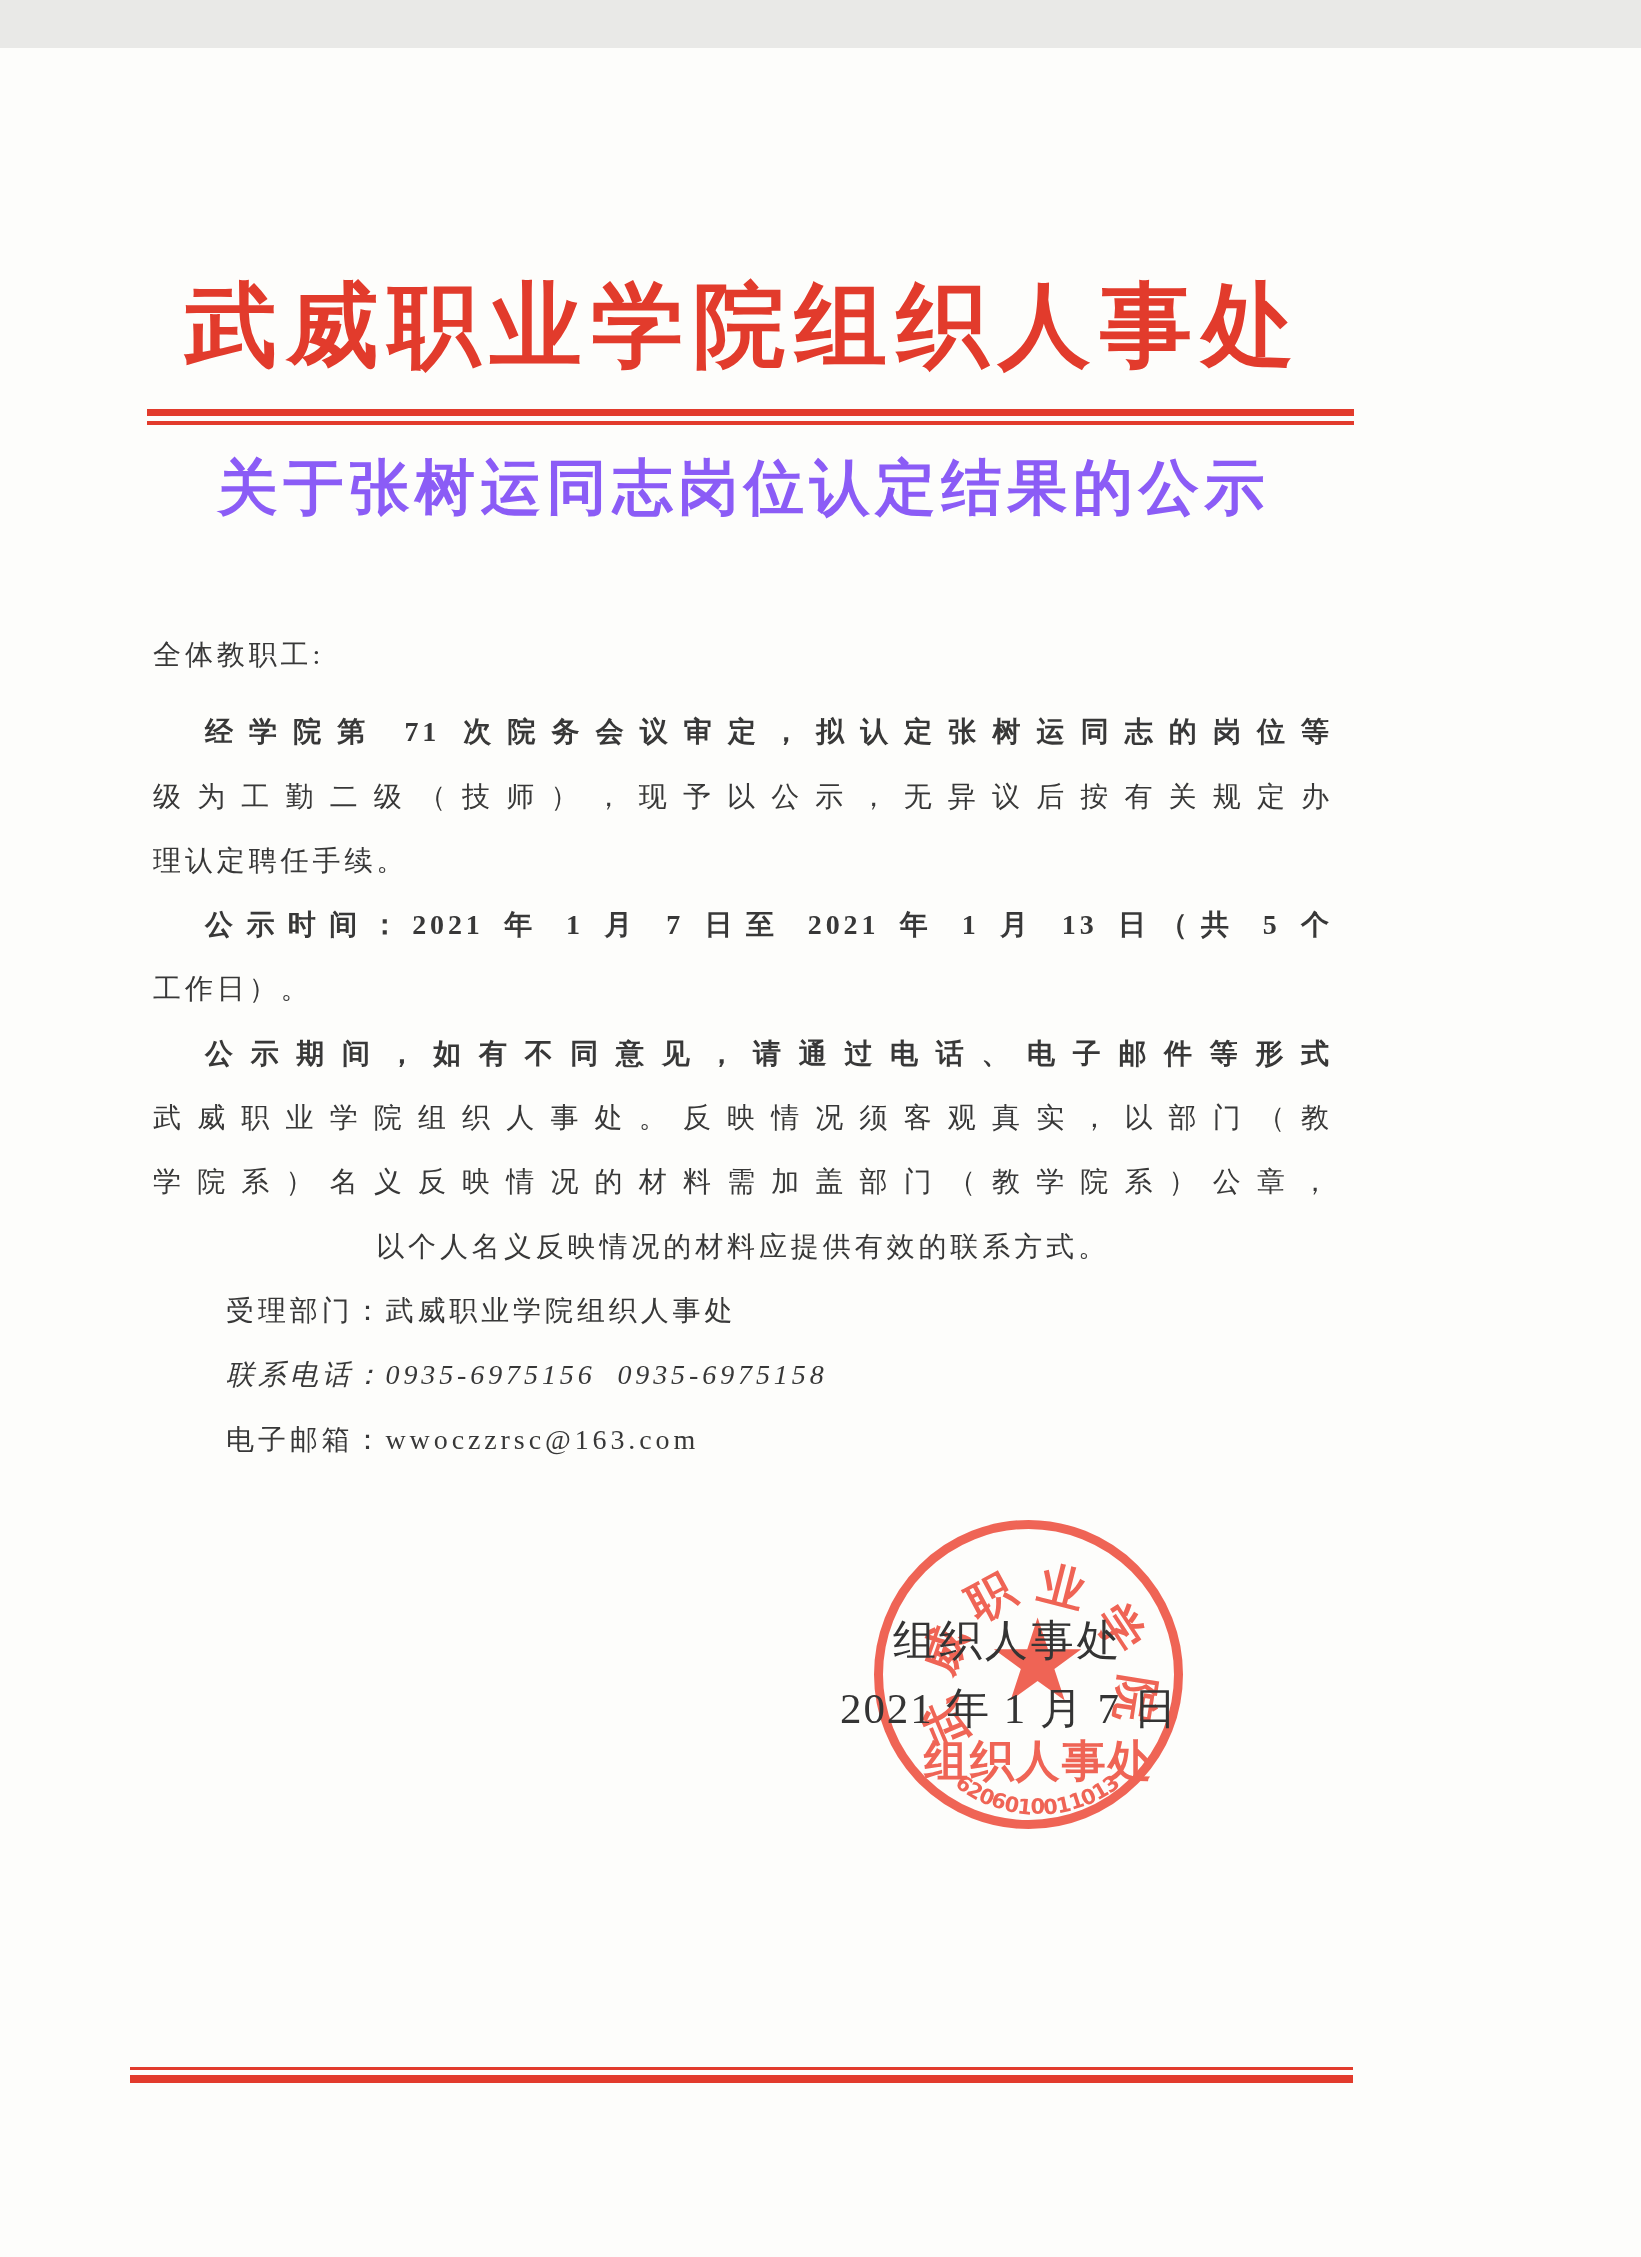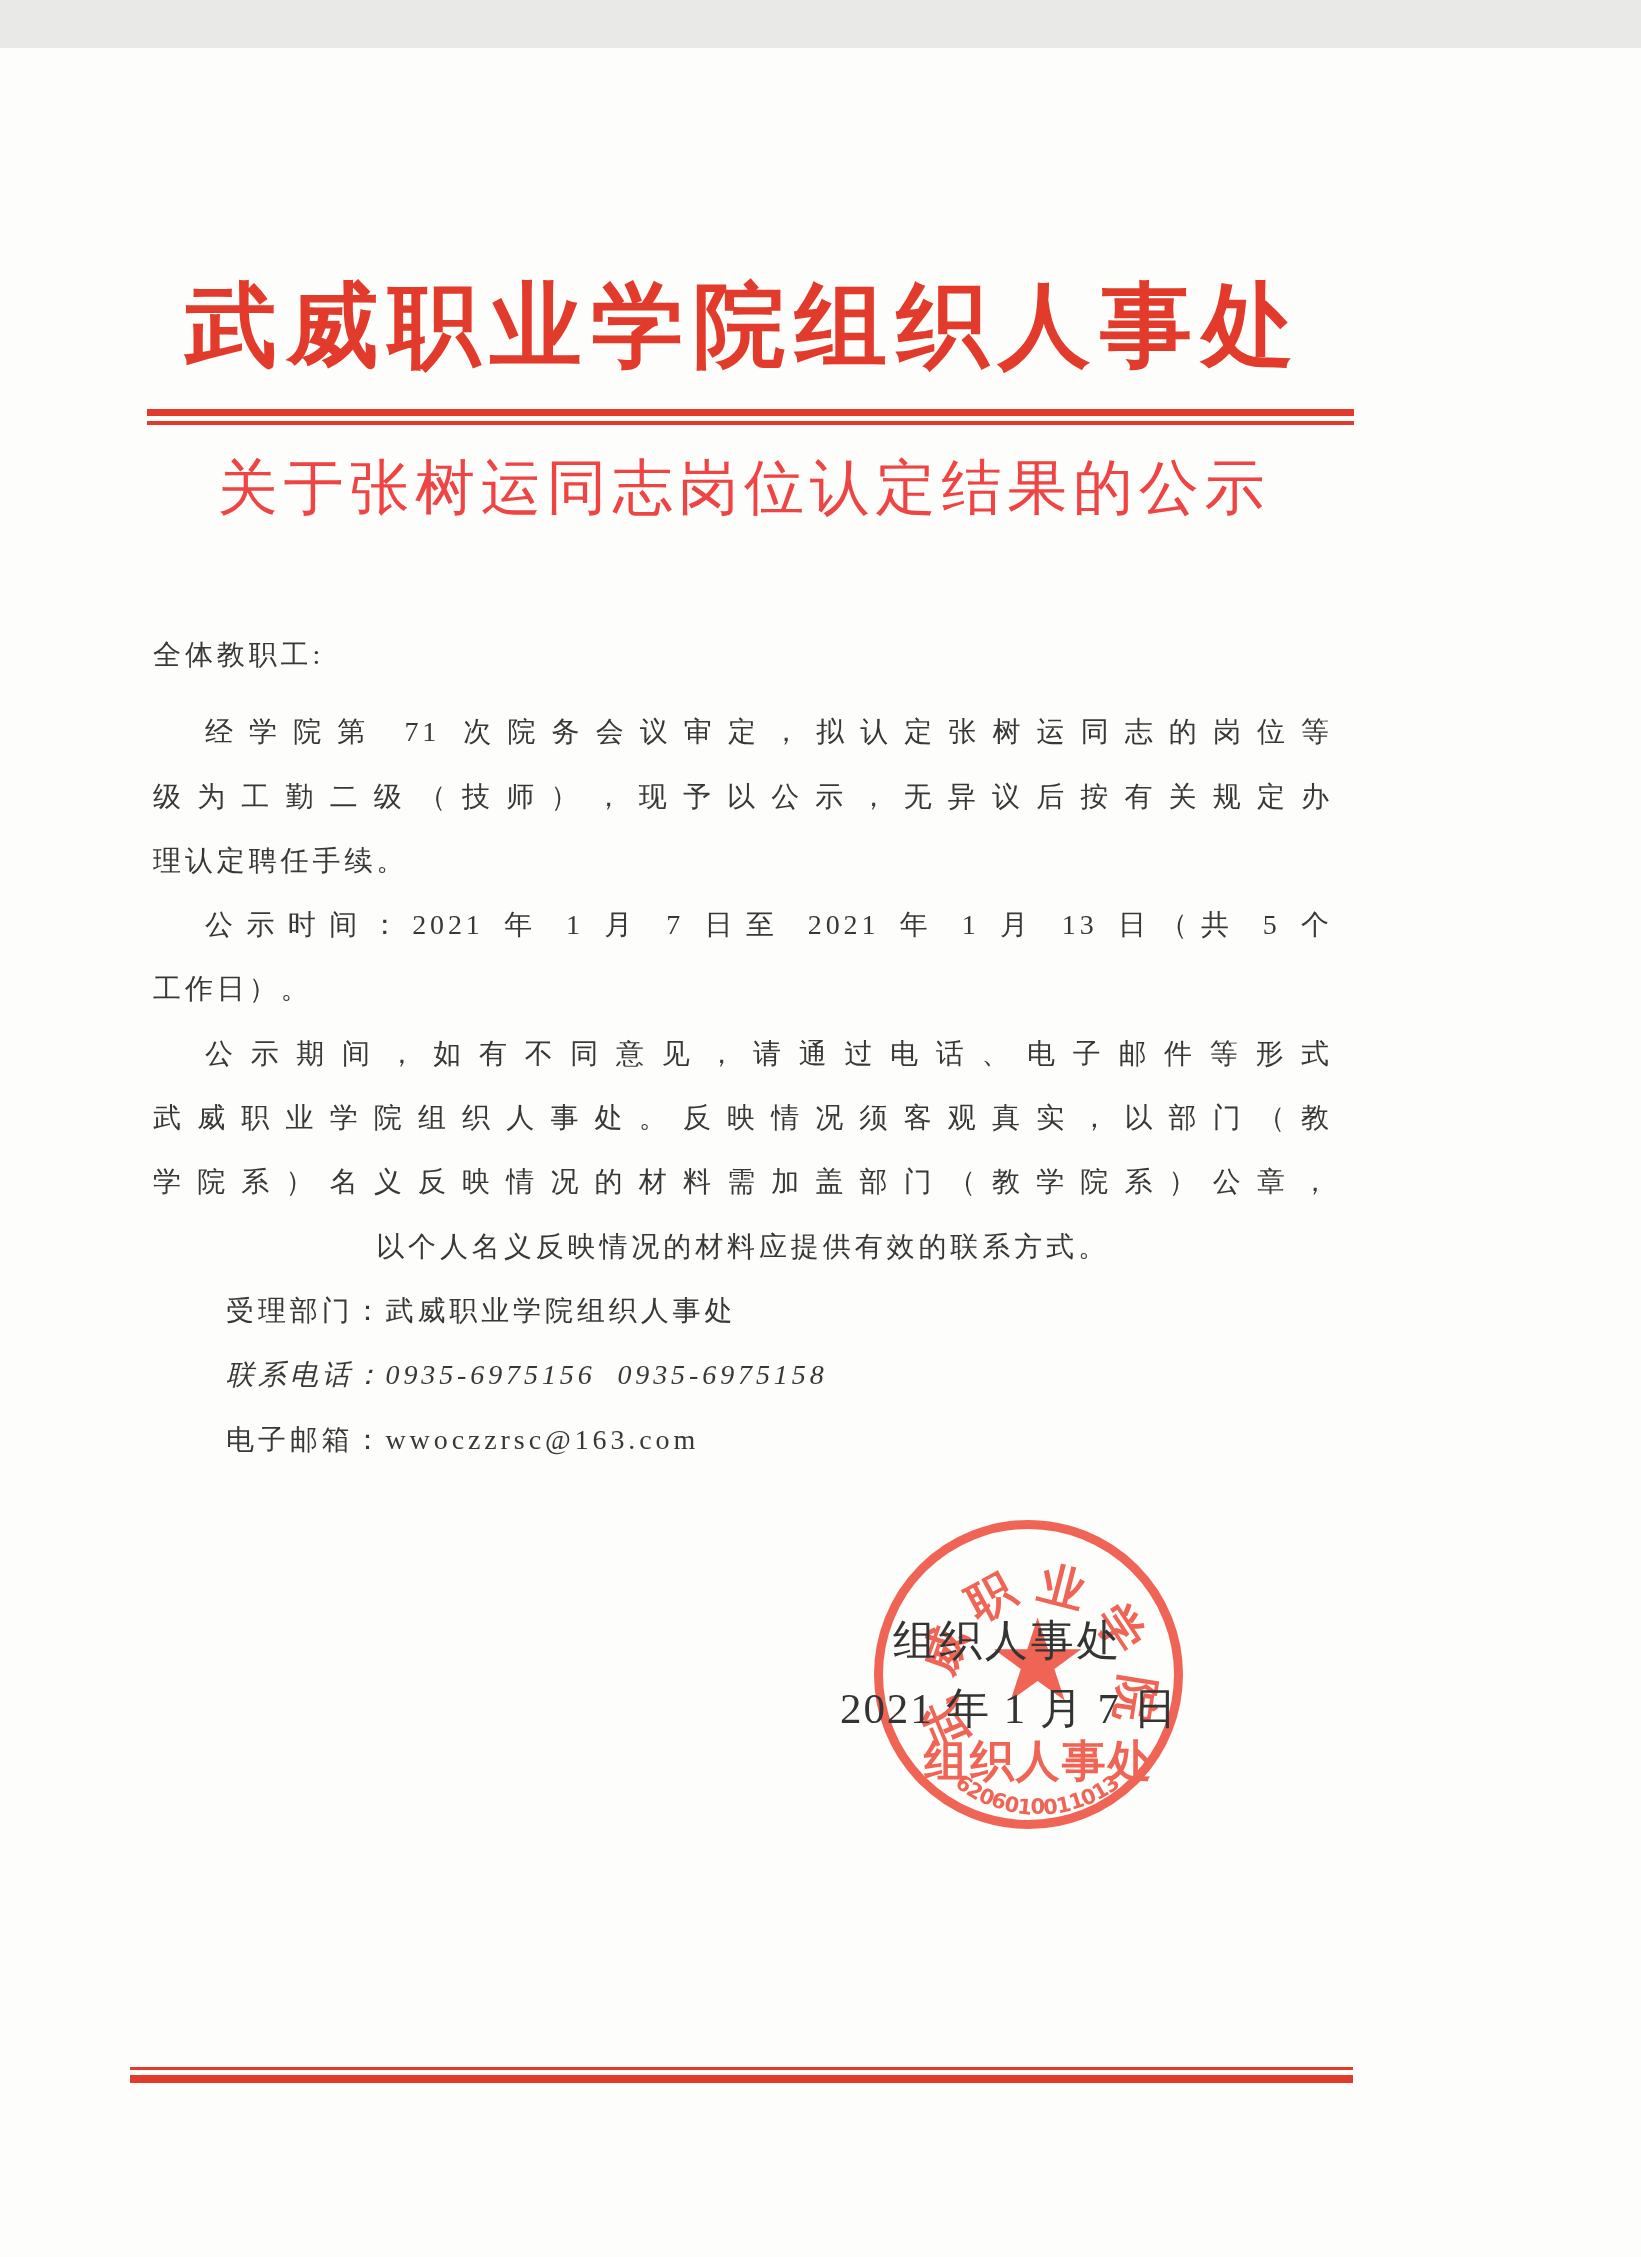--- a/index.html
+++ b/index.html
@@ -18,30 +18,30 @@
     text-align:center;font-size:92px;font-weight:bold;line-height:1.1;
     color:var(--red);letter-spacing:9.7px;white-space:nowrap;
   }
   .rule{position:absolute;background:var(--red);}
   .rule-top-thick{left:147px;top:361px;width:1207px;height:6.8px;}
   .rule-top-thin{left:147px;top:373px;width:1207px;height:3.9px;}
   .rule-bot-thin{left:130px;top:2019px;width:1223px;height:2.9px;}
   .rule-bot-thick{left:130px;top:2027px;width:1223px;height:7.7px;}
   .doc-title{
     position:absolute;left:135px;top:404px;width:1218px;
-    text-align:center;font-size:60px;font-weight:normal;line-height:1.2;
-    color:#ef4444;letter-spacing:5.8px;white-space:nowrap;
+    text-align:center;font-size:60px;font-weight:bold;line-height:1.2;
+    color:#8b5cf6;letter-spacing:5.8px;white-space:nowrap;
   }
   .bline{
     position:absolute;left:153px;width:1180px;
     font-size:28px;line-height:1.25;color:var(--ink);
     letter-spacing:3.9px;white-space:pre;
   }
   .bline.fill{white-space:normal;text-align:justify;text-align-last:justify;}
-  .bline.ind1{padding-left:52px;width:1128px;}
+  .bline.ind1{padding-left:52px;width:1128px;font-weight:bold;}
   .bline.ind2{padding-left:73px;width:1106px;}
   .sign-dept{
     position:absolute;left:893px;top:1564px;z-index:3;
     font-size:43px;color:#343434;letter-spacing:2.9px;white-space:pre;
   }
   .sign-date{
     position:absolute;left:840px;top:1632px;z-index:3;
     font-size:43px;color:#343434;letter-spacing:1.9px;white-space:pre;
   }
   .seal{

